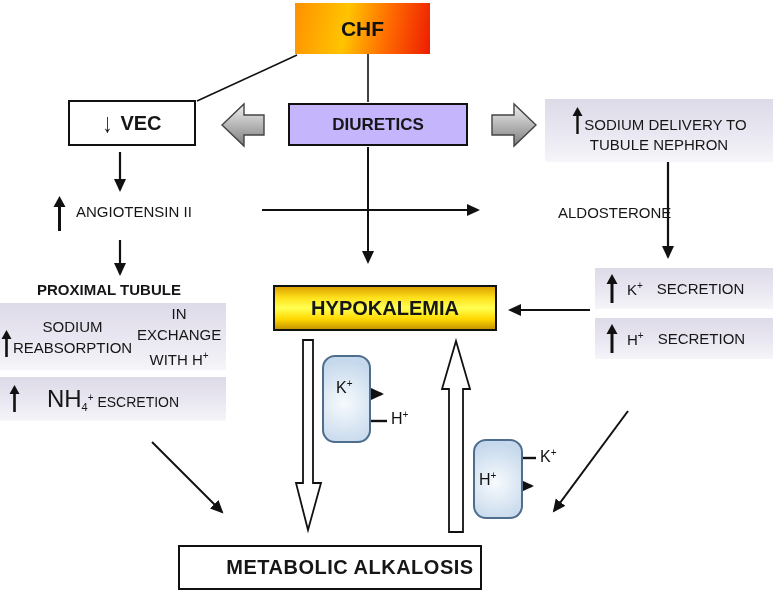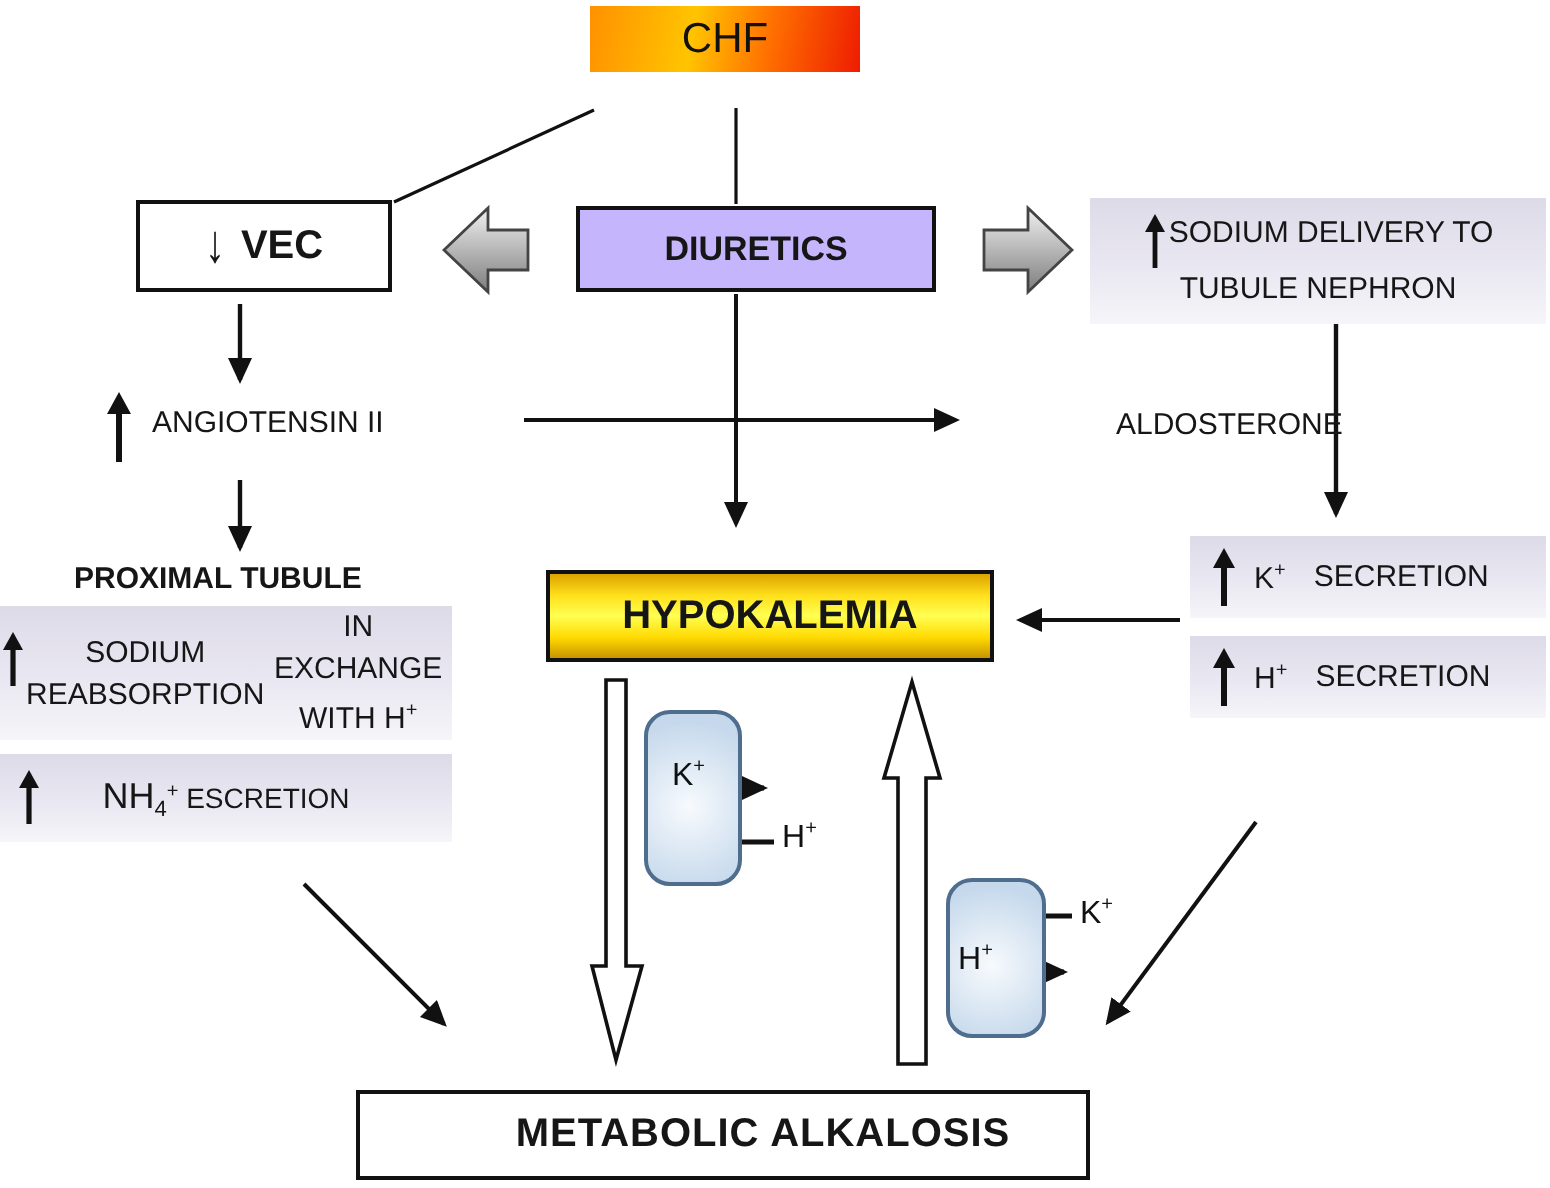--- a/index.html
+++ b/index.html
@@ -2,46 +2,46 @@
 <html><head>
 <meta charset="utf-8">
 <style>
   html,body{margin:0;padding:0;background:#fff;}
   .canvas{position:relative;width:775px;height:594px;background:#ffffff;
           font-family:"Liberation Sans",sans-serif;color:#161616;overflow:hidden;}
   .abs{position:absolute;box-sizing:border-box;}
   svg.overlay{position:absolute;left:0;top:0;z-index:1;}
   .node{z-index:2;display:flex;align-items:center;justify-content:center;text-align:center;}
 
-  .chf{left:295px;top:3px;width:135px;height:33px;
+  .chf{left:295px;top:3px;width:135px;height:51px;
        background:linear-gradient(100deg,#ff9100 0%,#ffc400 38%,#ff7000 66%,#ee1c00 100%);
-       font-weight:normal;font-size:21px;color:#111;}
+       font-weight:bold;font-size:21px;color:#111;}
   .vec{left:68px;top:100px;width:128px;height:46px;background:#fff;border:2px solid #111;
        font-weight:bold;font-size:20px;gap:8px;}
   .diuretics{left:288px;top:103px;width:180px;height:43px;background:#c4b5fd;border:2px solid #111;
        font-weight:bold;font-size:17px;}
   .lav{background:linear-gradient(180deg,#dedbe9 0%,#e9e7f1 55%,#f6f5f9 100%);}
   .sodium-delivery{left:545px;top:99px;width:228px;height:63px;flex-direction:column;
        font-size:15px;line-height:20px;}
-  .sod-line1{display:flex;align-items:flex-start;}
+  .sod-line1{display:flex;align-items:flex-end;}
   .freetext{z-index:2;font-size:15px;display:flex;align-items:center;}
   .angiotensin-txt{left:76px;top:203px;text-align:center;}
   .aldosterone-txt{left:558px;top:204px;}
   .proximal{left:37px;top:281px;font-weight:bold;font-size:15px;z-index:2;position:absolute;}
   .sod-reab{left:0;top:303px;width:226px;height:67px;flex-direction:row;font-size:15px;line-height:21px;}
   .nh4{left:0;top:377px;width:226px;height:44px;font-size:14px;}
-  .nh4 .big{font-size:18px;}
+  .nh4 .big{font-size:24px;}
   .hypo{left:273px;top:285px;width:224px;height:46px;border:2px solid #111;
        background:linear-gradient(180deg,#dca300 0%,#ffe11c 26%,#ffff52 50%,#ffd900 76%,#c79500 100%);
        font-weight:bold;font-size:20px;}
   .sec{width:178px;height:41px;font-size:15px;justify-content:flex-start;padding-left:10px;gap:8px;}
   .ksec{left:595px;top:268px;}
   .hsec{left:595px;top:318px;}
   .sec .gap{margin-left:6px;}
-  .met{left:178px;top:545px;width:367px;height:45px;background:#fff;border:2px solid #111;
+  .met{left:178px;top:545px;width:304px;height:45px;background:#fff;border:2px solid #111;
        font-weight:bold;font-size:20px;letter-spacing:.5px;padding-left:40px;}
   .bluebox{background:radial-gradient(circle at 45% 55%,#f7fafd 0%,#dcе9f5 35%,#c6d9ec 75%);
        background:radial-gradient(circle at 45% 55%,#f7fafd 0%,#c6d9ec 80%);
        border:2px solid #4f6e8e;border-radius:13px;z-index:2;}
   .bluebox1{left:322px;top:355px;width:49px;height:88px;}
   .bluebox2{left:473px;top:439px;width:50px;height:80px;}
   .ion{z-index:3;font-size:16px;color:#111;position:absolute;}
   .ion sup{font-size:10px;}
   .ion-k1{left:336px;top:378px;}
   .ion-h1{left:391px;top:409px;}

